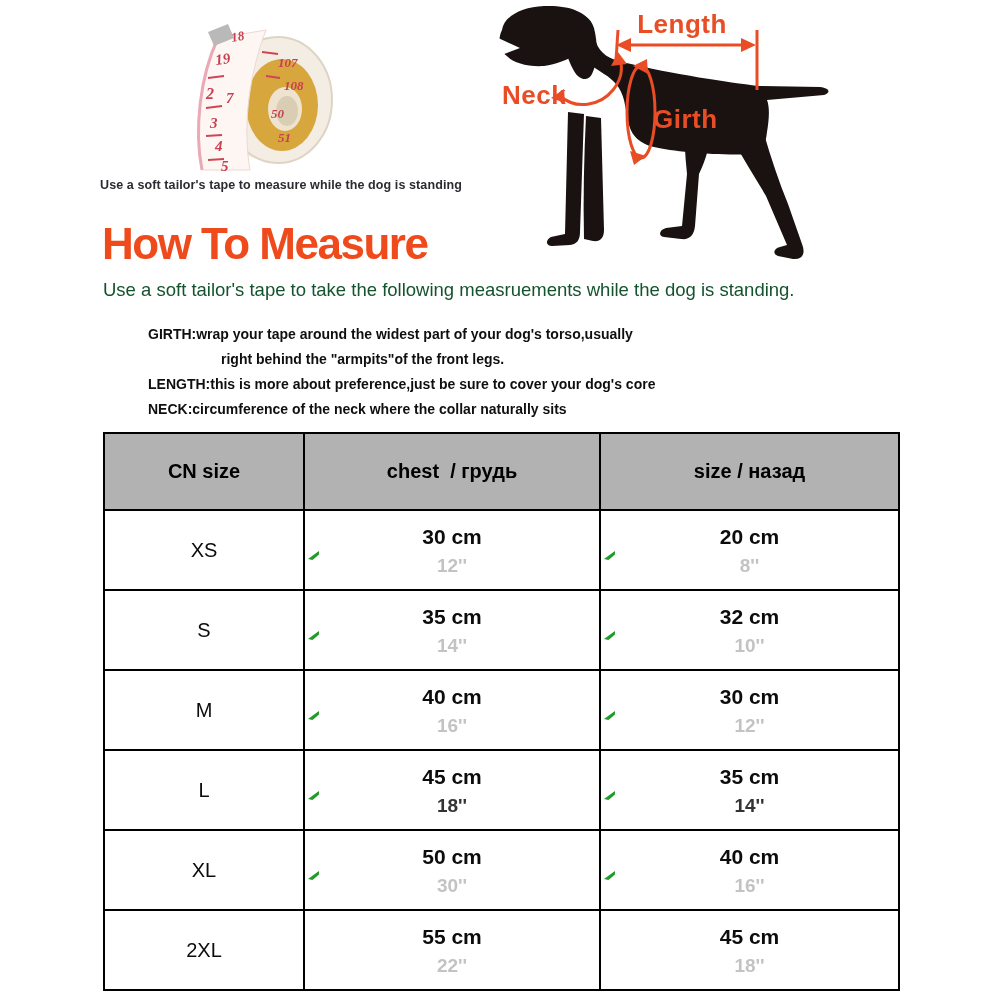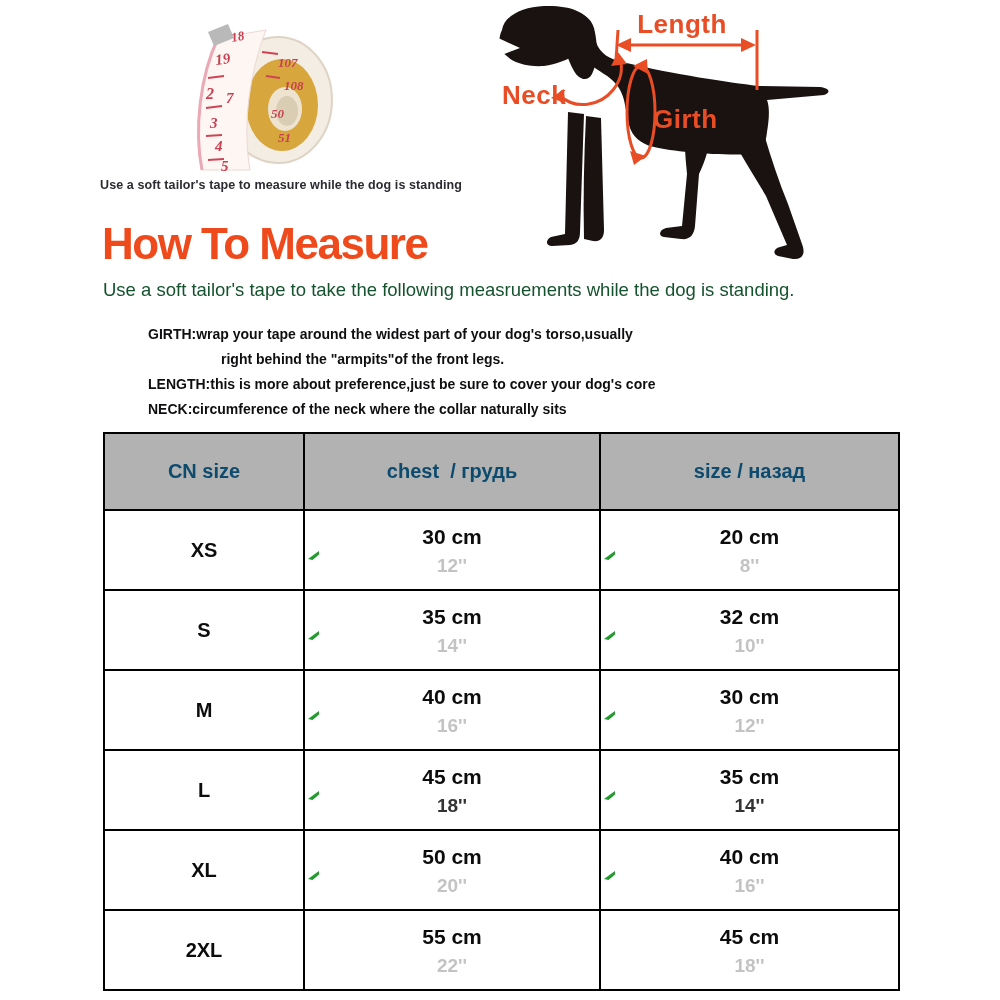--- a/index.html
+++ b/index.html
@@ -23,25 +23,25 @@
   .title{position:absolute;left:102px;top:219px;font-size:44px;font-weight:bold;
          color:#ee4a1c;letter-spacing:-1.5px;white-space:nowrap;}
   .intro{position:absolute;left:103px;top:279px;font-size:18.5px;color:#14532d;white-space:nowrap;}
   .measure-lines{position:absolute;left:108px;top:322px;font-size:14px;font-weight:bold;
                  color:#0f0f12;line-height:25px;white-space:nowrap;margin-left:40px;}
   .measure-lines .indent{padding-left:73px;}
 
   
   .size-table{position:absolute;left:103px;top:432px;width:795px;border-collapse:collapse;
               table-layout:fixed;}
-  .size-table th{background:#b2b2b2;color:#0c4a6e;font-size:20px;font-weight:bold;
+  .size-table th{background:#b2b2b2;color:#000000;font-size:20px;font-weight:bold;
                  height:73px;border:2px solid #000;white-space:pre;}
   .size-table td{border:2px solid #000;height:78px;text-align:center;vertical-align:middle;
                  position:relative;padding:0;background:#fff;}
-  .size-label{font-size:20px;font-weight:bold;color:#0c0c0c;}
+  .size-label{font-size:20px;font-weight:normal;color:#0c0c0c;}
   .cm{font-size:21px;font-weight:bold;color:#0c0c0c;line-height:1;margin-bottom:9px;}
   .inch{font-size:19px;font-weight:bold;color:#c3c3c3;line-height:1;}
   tr.dark-inch .inch{color:#333333;}
   .marker{position:absolute;left:3px;top:50%;transform:translateY(-45%);width:12px;height:9px;}
 </style>
 </head>
 <body>
 
 <div class="canvas">
 
@@ -208,21 +208,21 @@
             <div class="inch">14''</div>
           </td>
       </tr>
       <tr>
         <td><span class="size-label">XL</span></td>
         <td>
             <span class="marker"><svg viewBox="0 0 12 9">
                 <polygon points="0,8 11,0 11,3.5 4.5,9" fill="#229b2a"></polygon>
               </svg></span>
             <div class="cm">50 cm</div>
-            <div class="inch">20''</div>
+            <div class="inch">30''</div>
           </td>
         <td>
             <span class="marker"><svg viewBox="0 0 12 9">
                 <polygon points="0,8 11,0 11,3.5 4.5,9" fill="#229b2a"></polygon>
               </svg></span>
             <div class="cm">40 cm</div>
             <div class="inch">16''</div>
           </td>
       </tr>
       <tr>

